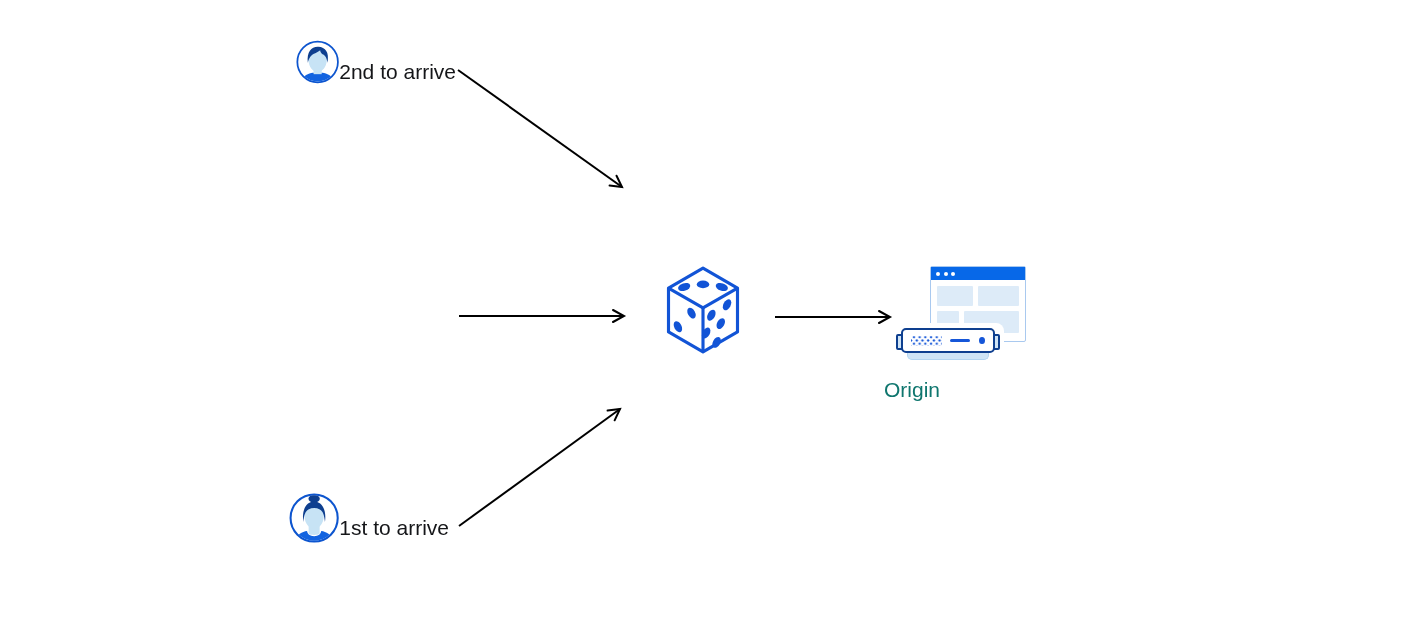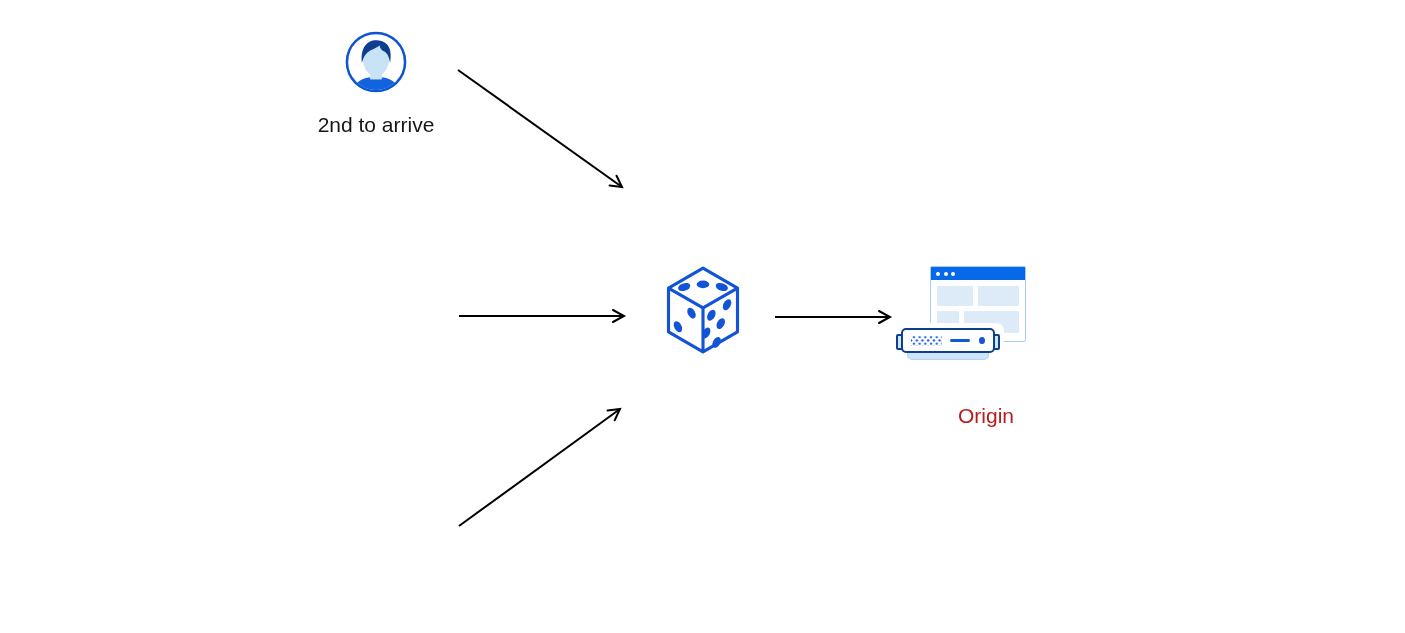--- a/index.html
+++ b/index.html
@@ -4,21 +4,21 @@
 <style>
   html,body{margin:0;padding:0;background:#fff;}
   .canvas{
     position:relative;
     width:1405px;height:633px;
     background:#ffffff;
     font-family:"Liberation Sans", sans-serif;
     overflow:hidden;
   }
   .arrows{position:absolute;left:0;top:0;pointer-events:none;}
-  .node{position:absolute;display:flex;flex-direction:column;align-items:center;}
+  .node{position:absolute;display:flex;align-items:center;}
   .node-label{
     margin-top:20px;
     font-size:21px;
     color:#151619;
     white-space:nowrap;
     text-align:center;
   }
   .dice-box{position:absolute;left:664px;top:264px;}
   
   .browser{
@@ -55,22 +55,22 @@
     box-sizing:border-box;display:flex;align-items:center;padding:0 8px;
   }
   .server-line{width:25px;height:2.5px;background:#1556d8;border-radius:2px;margin-left:8px;}
   .server-dot{width:7px;height:7px;border-radius:50%;background:#1556d8;margin-left:9px;}
   .server-base{
     position:absolute;left:12px;top:26px;width:82px;height:8px;
     background:#cfe4f6;border:1.5px solid #b3d4f0;border-top:none;
     border-radius:0 0 5px 5px;box-sizing:border-box;
   }
   .origin-label{
-    position:absolute;left:916px;top:378px;width:140px;
-    font-size:21px;color:#b91c1c;text-align:center;margin-top:26px;
+    position:absolute;left:842px;top:378px;width:140px;
+    font-size:21px;color:#0f766e;text-align:center;
   }
 </style>
 </head>
 <body>
 
 <div class="canvas">
 
   <svg class="arrows" width="1405" height="633" viewBox="0 0 1405 633">
     <defs>
       <marker id="ah" markerUnits="userSpaceOnUse" markerWidth="20" markerHeight="20" refX="14" refY="9" orient="auto">
@@ -95,20 +95,38 @@
         <path d="M7,64 C9,53 18,48.5 25,48 L39,48 C46,48.5 55,53 57,64 Z" fill="#1263e0"></path>
         <rect x="26" y="38" width="12" height="12" fill="#c7e3f5"></rect>
         <path d="M32,12.5 C41,12.5 46.2,19.5 45.6,29.5 C45,39.5 38.8,47 32,47 C25.2,47 19,39.5 18.4,29.5 C17.8,19.5 23,12.5 32,12.5 Z" fill="#c7e3f5"></path>
         <path d="M17.5,33 C15.5,17 23,9 33,9.5 C43.5,10 49.5,17.5 46.5,33 C45.5,25.5 43,21.5 38.5,20 C36.5,18.2 35.8,16.5 35.8,14.8 C32,18.5 25,19.5 21.5,24 C19.3,26.8 18.2,29.7 17.5,33 Z" fill="#0e3f8f"></path>
       </g>
     </svg>
     <div class="node-label">2nd to arrive</div>
   </div>
 
 
+  <div class="node" style="left:289px;top:487px;width:160px;">
+    <svg width="62" height="62" viewBox="0 0 64 64">
+      <defs>
+          <clipPath id="clipC">
+            <circle cx="32" cy="32" r="29"></circle>
+          </clipPath>
+        </defs>
+      <circle cx="32" cy="32" r="30" fill="#fff" stroke="#0d55cf" stroke-width="2.6"></circle>
+      <g clip-path="url(#clipC)">
+        <path d="M7,64 C8.5,54 16,49.5 23,48.6 C23.4,52.4 26.5,55.2 32,55.2 C37.5,55.2 40.6,52.4 41,48.6 C48,49.5 55.5,54 57,64 Z" fill="#1263e0"></path>
+        <path d="M25,40 L39,40 L39,52 C37,54 27,54 25,52 Z" fill="#c7e3f5"></path>
+        <ellipse cx="32" cy="7.5" rx="7.2" ry="5" fill="#0e3f8f"></ellipse>
+        <path d="M32,14.5 C40,14.5 44.8,21 44.3,30 C43.8,39 38.3,45.8 32,45.8 C25.7,45.8 20.2,39 19.7,30 C19.2,21 24,14.5 32,14.5 Z" fill="#c7e3f5"></path>
+        <path d="M18.2,37 C15.8,19.5 23.5,11 32,11 C40.5,11 48.2,19.5 45.8,37 C44.8,28 43.2,23.3 39.3,21.2 C34.6,18.8 29.4,18.8 24.7,21.2 C20.8,23.3 19.2,28 18.2,37 Z" fill="#0e3f8f"></path>
+      </g>
+    </svg>
+    <div class="node-label">1st to arrive</div>
+  </div>
 
   <div class="dice-box">
     <svg width="78" height="92" viewBox="0 0 74 88">
       <g stroke="#1254d6" stroke-width="3" stroke-linejoin="round" fill="#fff">
         <path d="M37,4 L70,23 L70,65 L37,84 L4,65 L4,23 Z"></path>
         <path d="M4,23 L37,42 L70,23" fill="none"></path>
         <path d="M37,42 L37,84" fill="none"></path>
       </g>
       <g fill="#1254d6">
         <ellipse cx="19" cy="22" rx="6" ry="3.6" transform="rotate(-18 19 22)"></ellipse>

